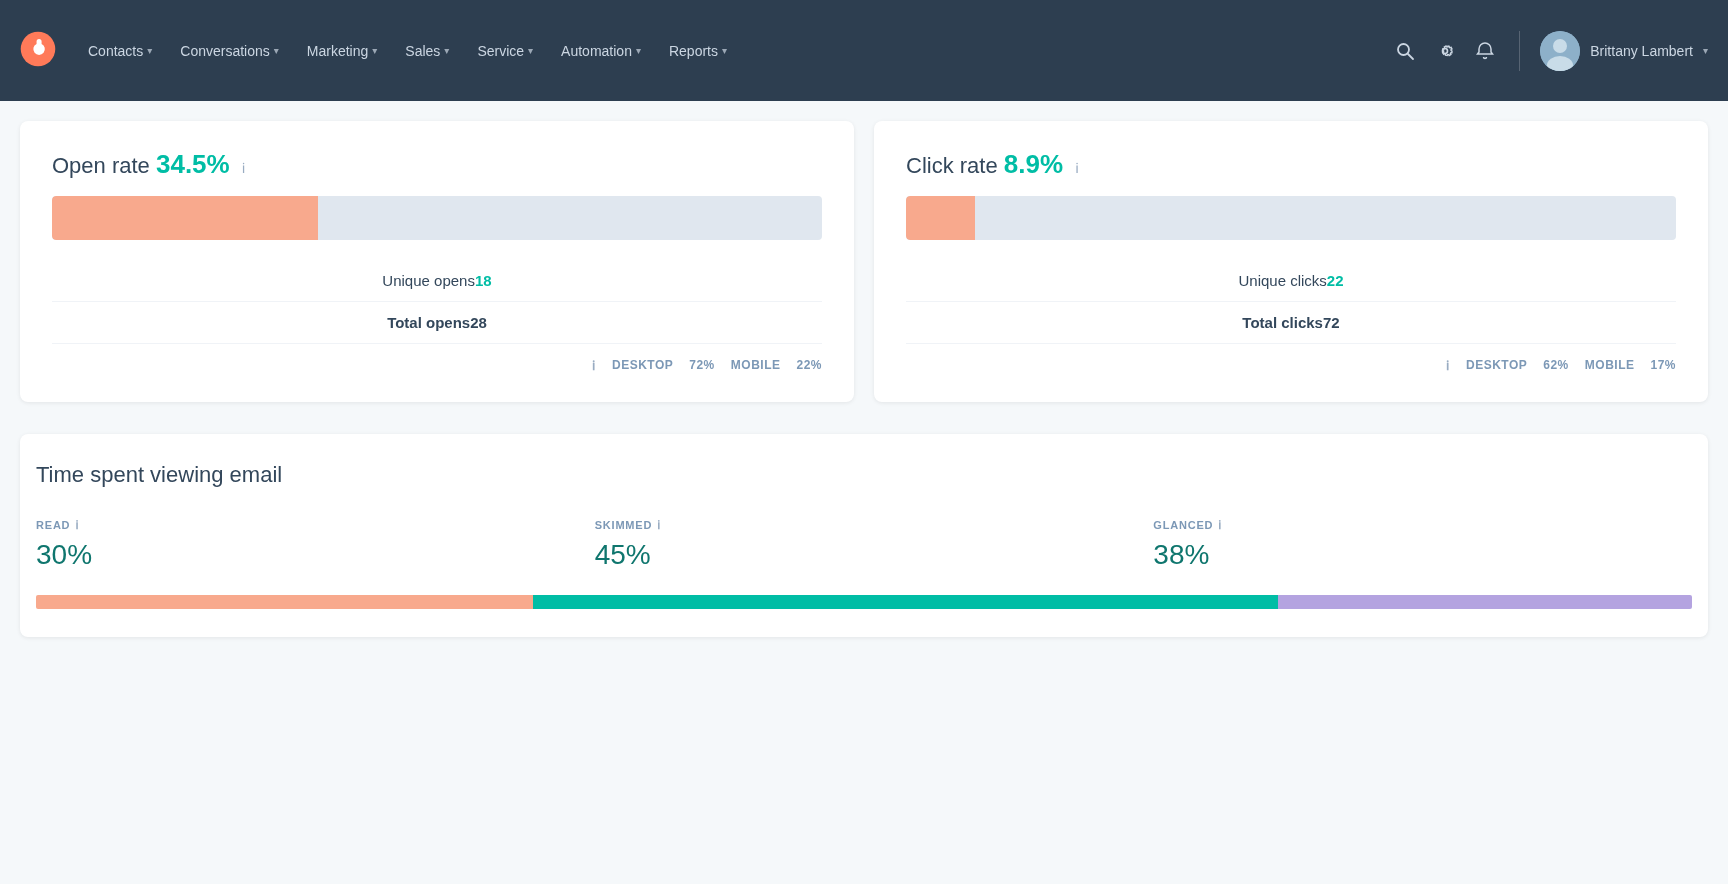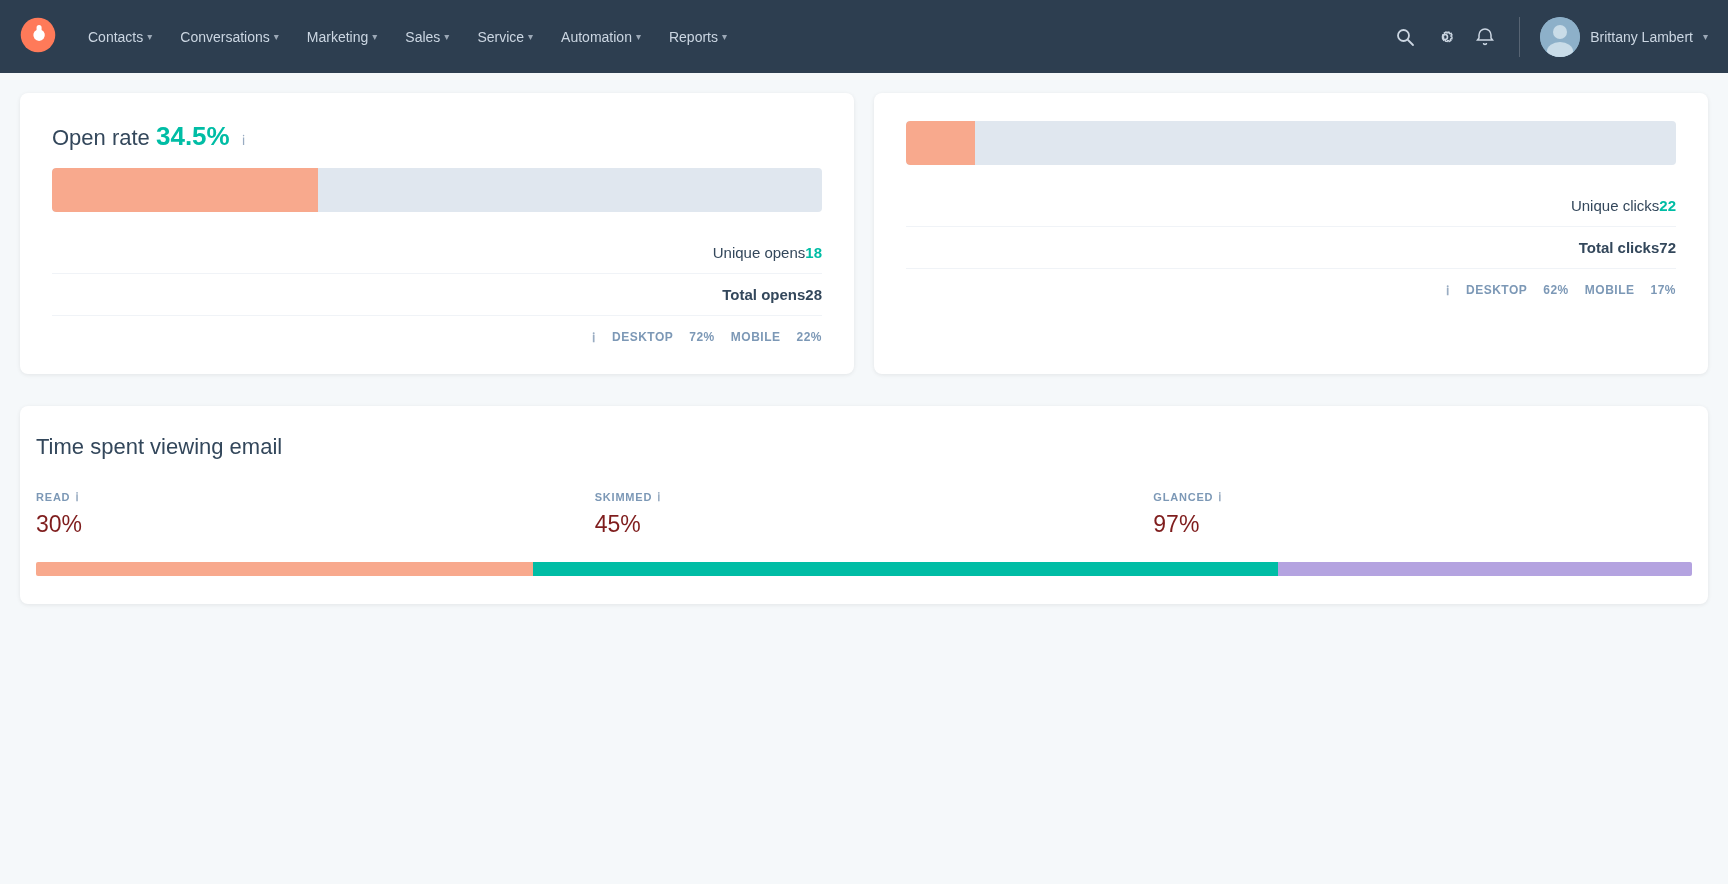--- a/index.html
+++ b/index.html
@@ -1,21 +1,21 @@
 <!DOCTYPE html>
 <html><head>
   <meta charset="utf-8">
   <style>
     * { box-sizing: border-box; margin: 0; padding: 0; }
     body { font-family: -apple-system, BlinkMacSystemFont, 'Segoe UI', Helvetica, Arial, sans-serif; background: #f5f8fa; min-height: 884px; }
 
     
     .navbar {
       background: #2d3e50;
-      height: 73px;
+      height: 101px;
       display: flex;
       align-items: center;
       padding: 0 20px;
       gap: 0;
     }
     .navbar-logo {
       margin-right: 20px;
       flex-shrink: 0;
     }
     .hubspot-icon {
@@ -136,21 +136,21 @@
       margin-bottom: 20px;
     }
     .progress-bar-fill {
       height: 100%;
       background: #f8a98d;
       border-radius: 4px 0 0 4px;
     }
 
     .stat-row {
       display: flex;
-      justify-content: flex-end;
+      justify-content: center;
       align-items: center;
       padding: 12px 0;
       border-bottom: 1px solid #f0f3f7;
     }
     .stat-row:last-of-type { border-bottom: none; }
     .stat-label {
       font-size: 15px;
       color: #33475b;
     }
     .stat-label-bold {
@@ -210,23 +210,23 @@
       font-weight: 700;
       color: #7c98b6;
       letter-spacing: 0.8px;
       text-transform: uppercase;
       display: flex;
       align-items: center;
       gap: 5px;
       margin-bottom: 6px;
     }
     .time-metric-value {
-      font-size: 23px;
+      font-size: 28px;
       font-weight: 300;
-      color: #7f1d1d;
+      color: #0f766e;
     }
 
     
     .stacked-bar {
       display: flex;
       height: 14px;
       border-radius: 2px;
       overflow: hidden;
     }
     .stacked-segment-read { background: #f8a98d; }
@@ -331,20 +331,25 @@
       <div class="device-row">
         <span class="device-info-icon">ℹ</span>
         <span>DESKTOP</span>
         <span>72%</span>
         <span>MOBILE</span>
         <span>22%</span>
       </div>
     </div>
 
     <div class="card">
+      <div class="card-title">
+        <span>Click rate</span>
+        <span class="card-title-rate">8.9%</span>
+        <span class="card-title-info">ℹ</span>
+      </div>
       <div class="progress-bar-wrap">
         <div class="progress-bar-fill" style="width: 8.9%"></div>
       </div>
       <div class="stat-row">
         <span class="stat-label">Unique clicks</span>
         <span class="stat-value">22</span>
       </div>
       <div class="stat-row">
         <span class="stat-label-bold">Total clicks</span>
         <span class="stat-value-dark">72</span>
@@ -375,21 +380,21 @@
           <span>SKIMMED</span>
           <span style="color:#99acc2;font-size:12px">ℹ</span>
         </div>
         <div class="time-metric-value">45%</div>
       </div>
       <div>
         <div class="time-metric-label">
           <span>GLANCED</span>
           <span style="color:#99acc2;font-size:12px">ℹ</span>
         </div>
-        <div class="time-metric-value">97%</div>
+        <div class="time-metric-value">38%</div>
       </div>
     </div>
     <div class="stacked-bar">
       <div class="stacked-segment-read" style="flex: 30"></div>
       <div class="stacked-segment-skimmed" style="flex: 45"></div>
       <div class="stacked-segment-glanced" style="flex: 25"></div>
     </div>
   </div>
 
 </div>

